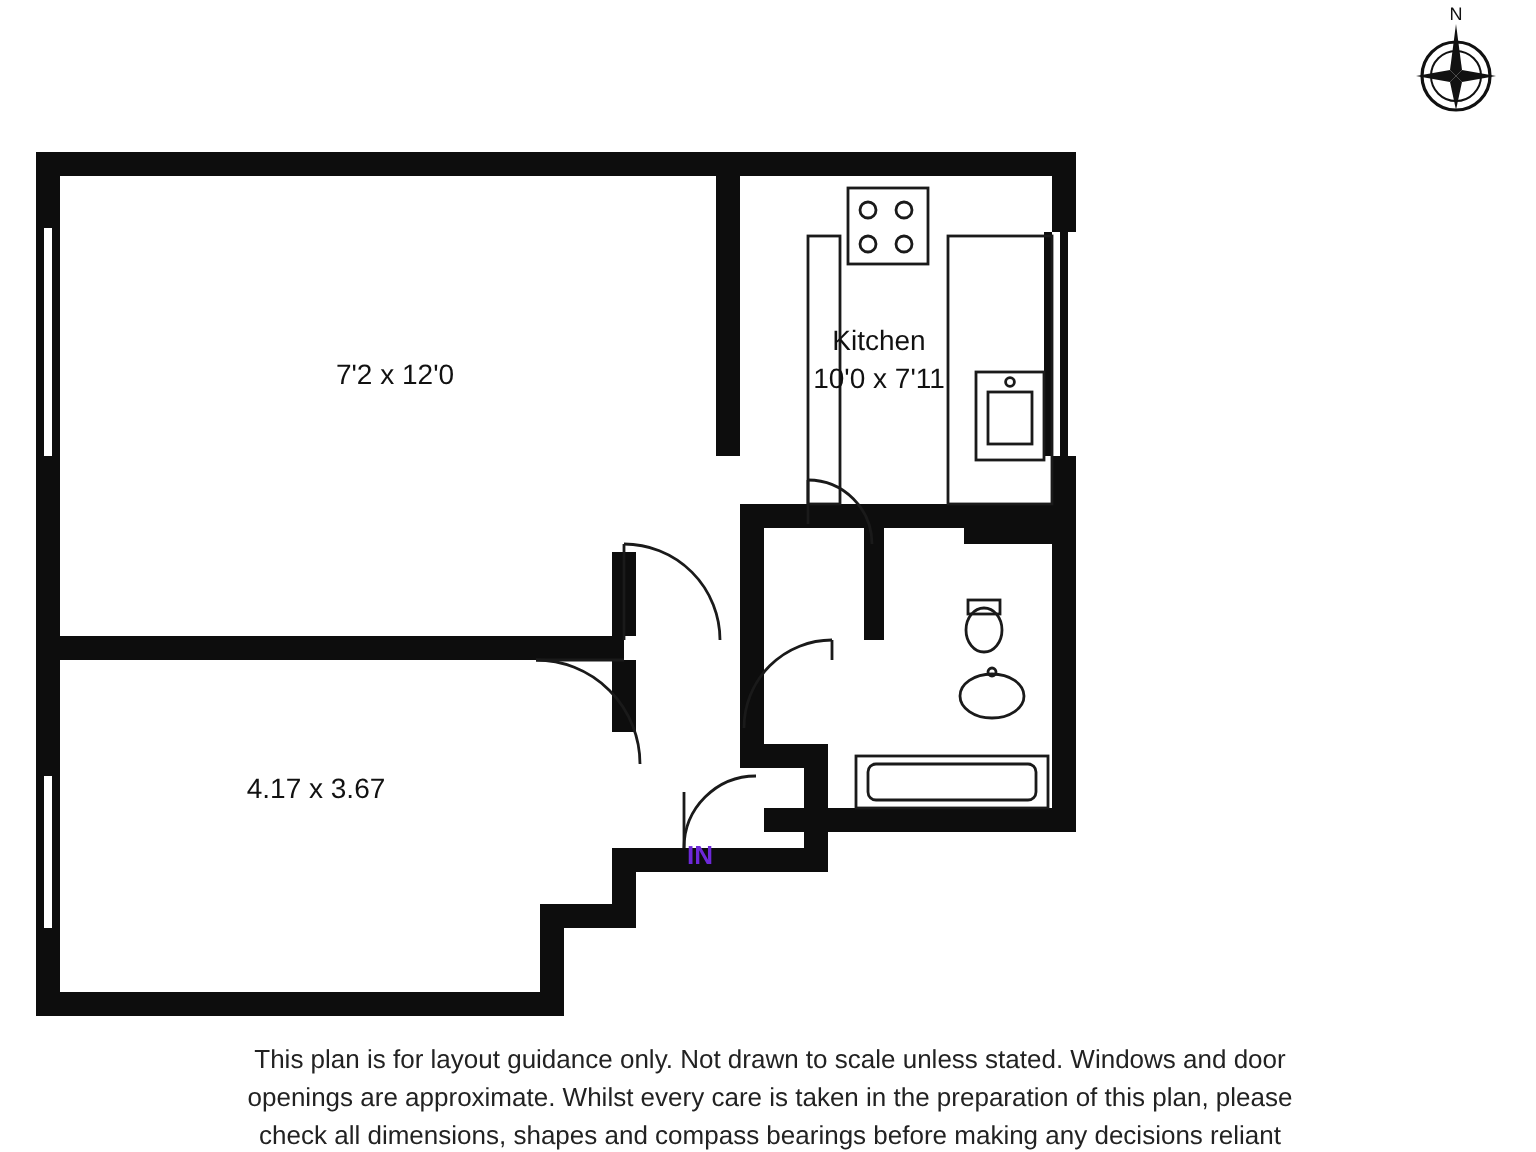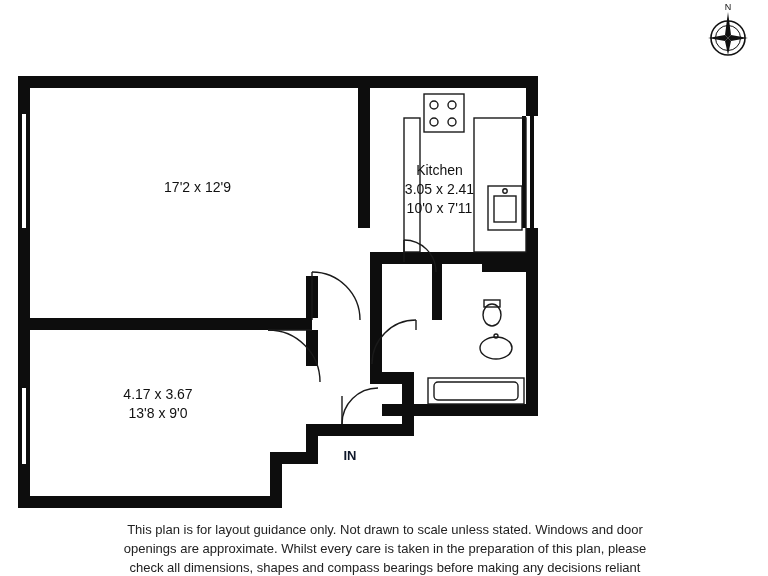--- a/index.html
+++ b/index.html
@@ -49,26 +49,26 @@
     width: 135px;
   }
   #bedroom-label {
     left: 58px;
     top: 385px;
     width: 200px;
   }
   #entrance-label {
     position: absolute;
     left: 330px;
-    top: 448px;
+    top: 420px;
     width: 40px;
     font-size: 13px;
     font-weight: 700;
     text-align: center;
-    color: #0f172a;
+    color: #6d28d9;
   }
   #disclaimer {
     position: absolute;
     left: 120px;
     top: 521px;
     width: 530px;
     text-align: center;
     font-size: 13px;
     line-height: 1.45;
     color: #222222;
@@ -199,32 +199,30 @@
     <path d="M 268 330 A 52 52 0 0 1 320 382"></path>
     <line x1="268" y1="330" x2="312" y2="330"></line>
 
     <path d="M 342 424 A 36 36 0 0 1 378 388"></path>
     <line x1="342" y1="424" x2="342" y2="396"></line>
   </g>
 
 </svg>
 
 <div class="room-label" id="living-room-label">
-  <span class="room-dim">17'2 x 12'9</span>
+  <span class="room-dim">7'2 x 12'0</span>
 </div>
 
 <div class="room-label" id="kitchen-label">
   <span class="room-name">Kitchen</span>
-  <span class="room-dim">3.05 x 2.41</span>
   <span class="room-dim">10'0 x 7'11</span>
 </div>
 
 <div class="room-label" id="bedroom-label">
   <span class="room-dim">4.17 x 3.67</span>
-  <span class="room-dim">13'8 x 9'0</span>
 </div>
 
 <div id="entrance-label">IN</div>
 
 <div id="disclaimer">This plan is for layout guidance only. Not drawn to scale unless stated. Windows and door openings are approximate. Whilst every care is taken in the preparation of this plan, please check all dimensions, shapes and compass bearings before making any decisions reliant upon them.</div>
 
 <div id="compass">
   <div class="n-letter">N</div>
   <svg viewBox="0 0 56 60" width="56" height="60" xmlns="http://www.w3.org/2000/svg">
     <circle cx="28" cy="36" r="17" fill="none" stroke="#111111" stroke-width="1.6"></circle>

